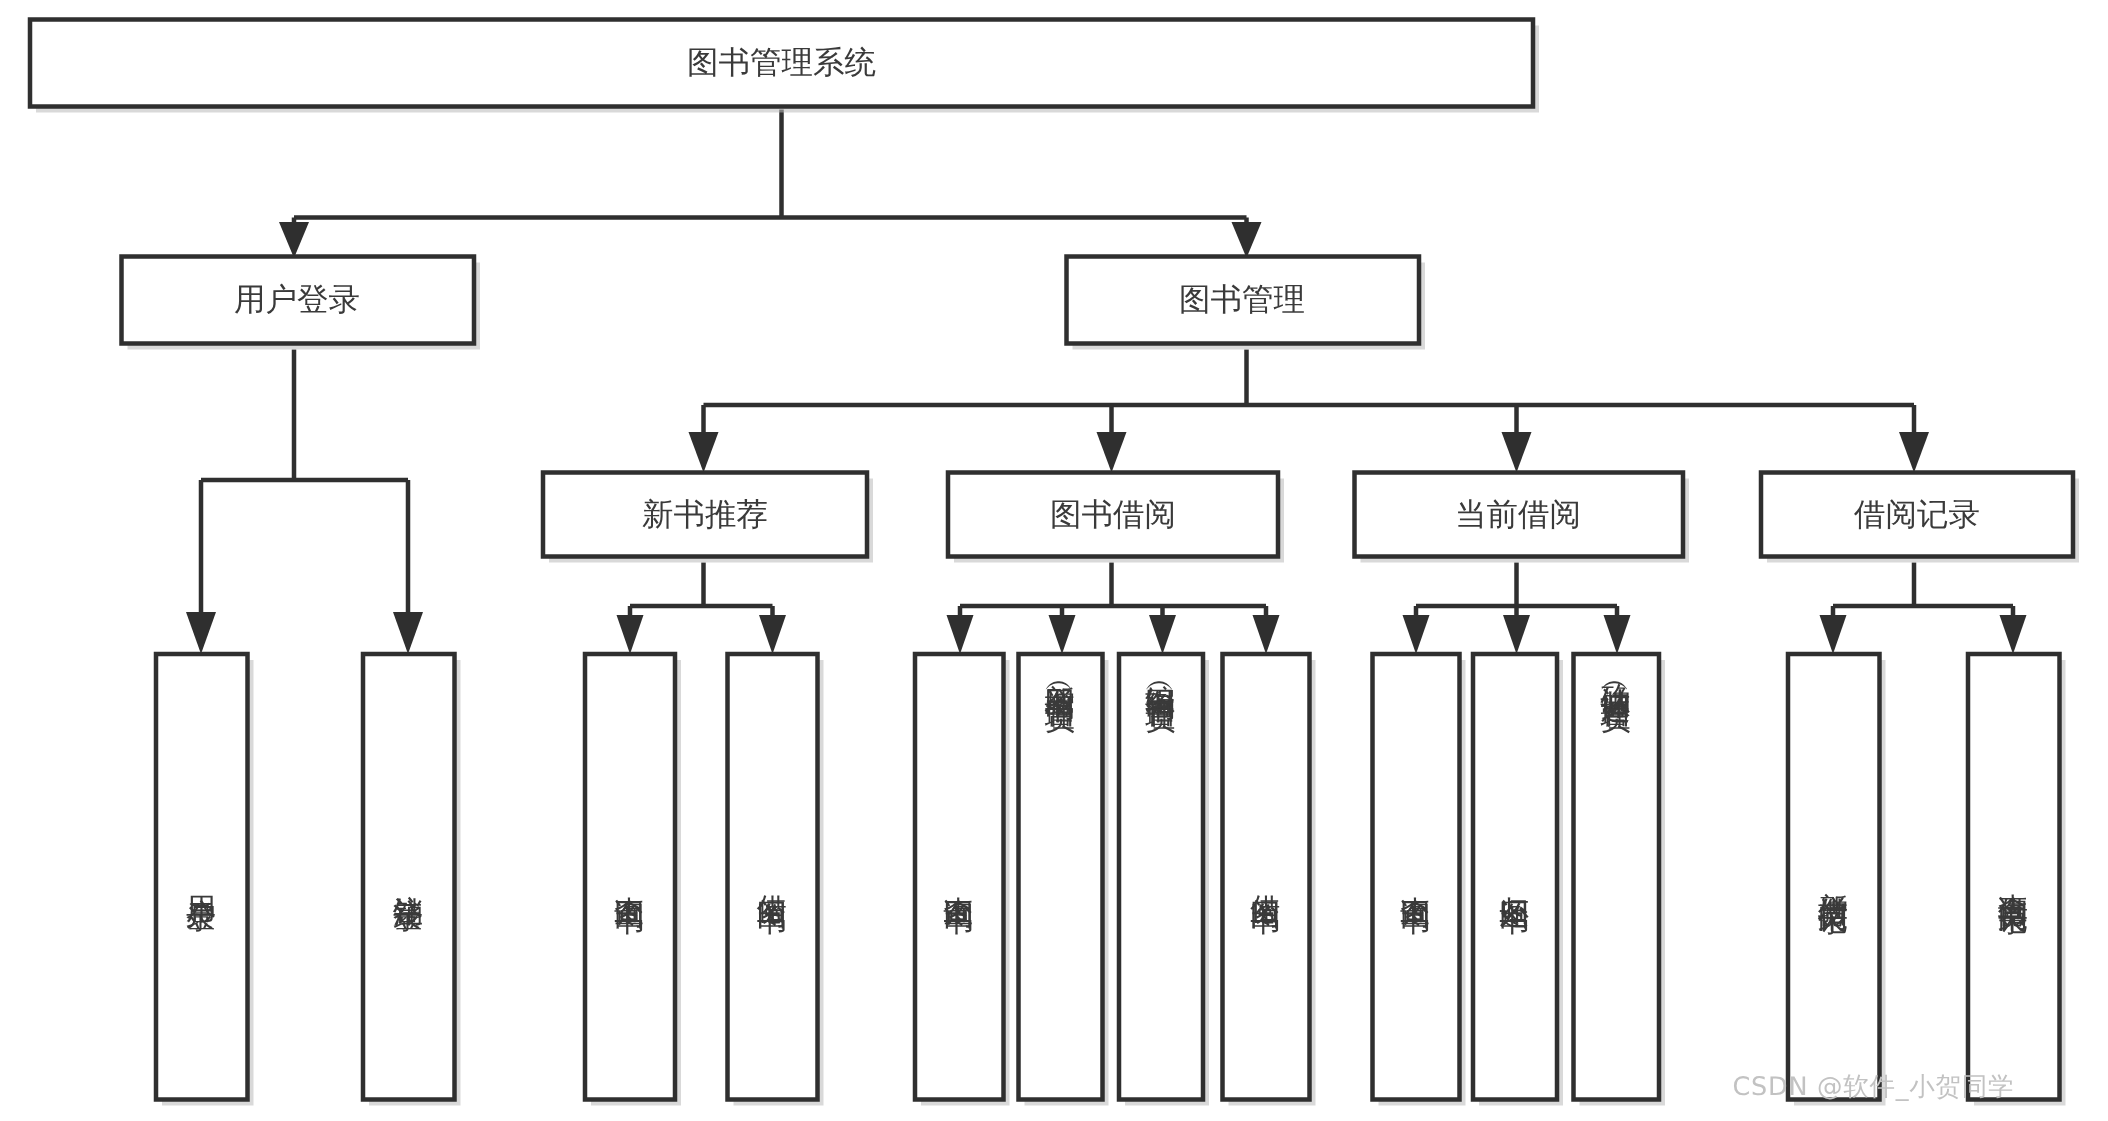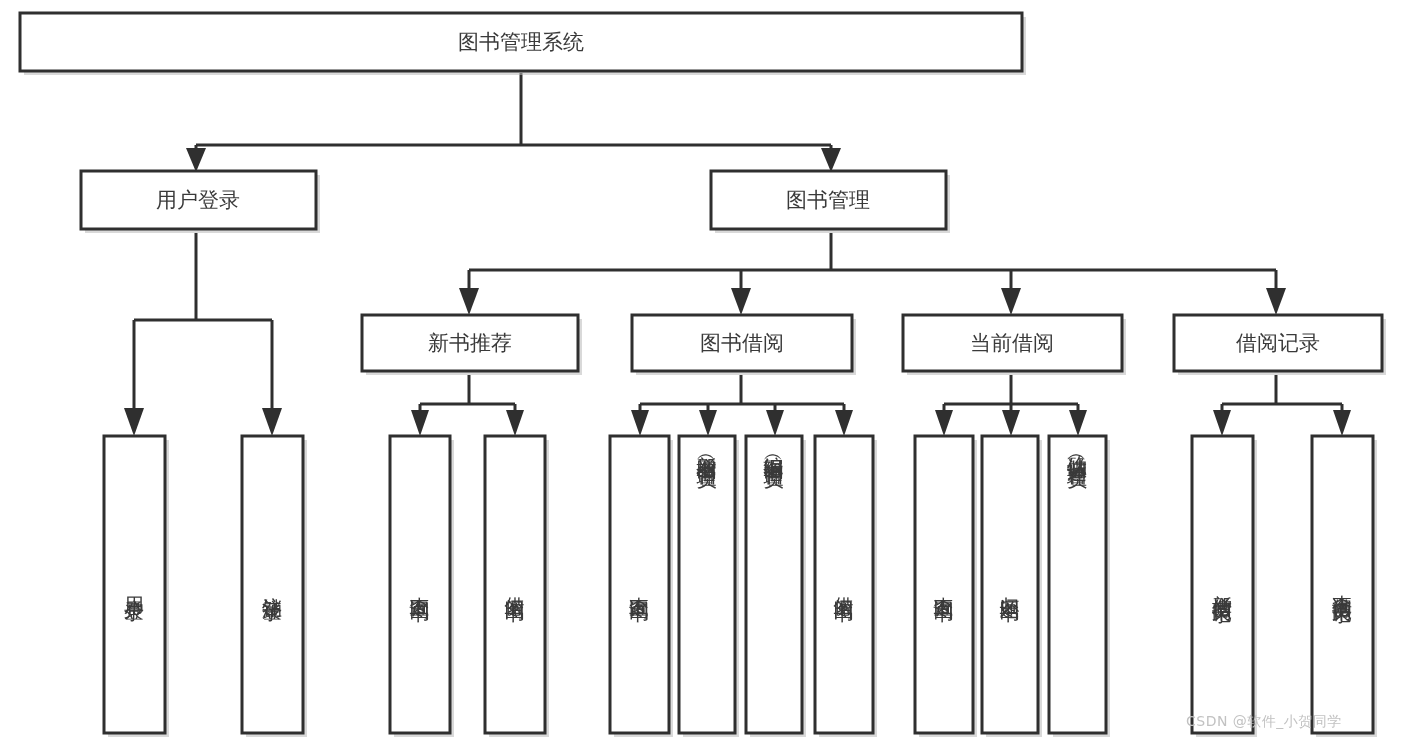--- a/index.html
+++ b/index.html
@@ -63,24 +63,24 @@
     letter-spacing: 2px;
     line-height: 1;
     display: flex;
     align-items: center;
     justify-content: flex-start;
     white-space: nowrap;
     pointer-events: none;
   }
   .watermark {
     position: absolute;
-    left: 1186px;
+    left: 1155px;
     top: 713px;
     font-family: "DejaVu Sans", "Liberation Sans", sans-serif;
-    font-size: 14px;
+    font-size: 17px;
     color: #c2c2c2;
     letter-spacing: 0.5px;
     white-space: nowrap;
   }
 </style>
 </head>
 <body>
 
 <div id="diagram-root">
 

